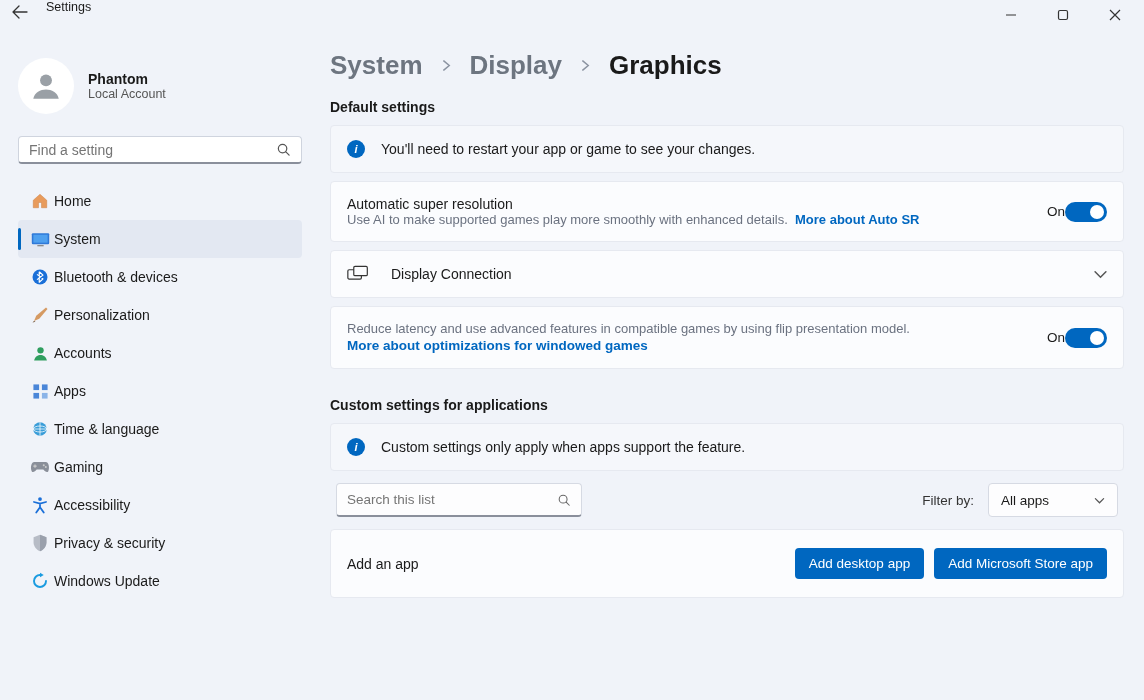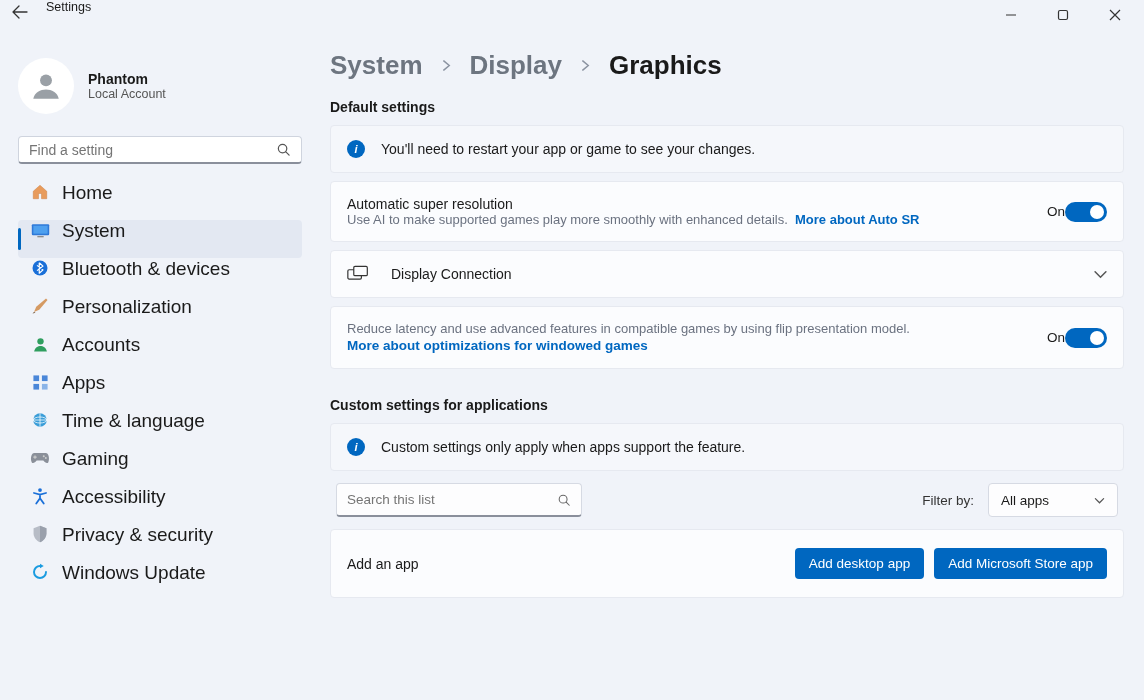--- a/index.html
+++ b/index.html
@@ -23,21 +23,21 @@
 .winctrl { width:42px; height:30px; display:flex; align-items:center; justify-content:center; cursor:pointer; }
 .layout { display:flex; height: calc(700px - 40px); }
 .sidebar { width: 310px; padding: 12px 8px 12px 18px; }
 .profile { display:flex; align-items:center; gap:14px; margin-bottom:22px; margin-top:6px; }
 .avatar { width:56px; height:56px; border-radius:50%; background:#fff; display:flex; align-items:center; justify-content:center; color:#9aa0a6; }
 .profile .name { font-weight:600; font-size:14px; }
 .profile .sub { font-size:12.5px; color:#555; }
 .searchbox { background:#fff; border:1px solid #cfd4de; border-bottom:2px solid #8a8f9b; border-radius:4px; height:28px; display:flex; align-items:center; padding:0 10px; margin-bottom:18px; }
 .searchbox input { border:none; outline:none; flex:1; font-size:14px; background:transparent; }
 .nav { list-style:none; }
-.nav li { display:flex; align-items:flex-start; gap:12px; height:38px; padding:0 12px; border-radius:4px; cursor:pointer; font-size:19px; }
+.nav li { display:flex; align-items:center; gap:4px; height:38px; padding:0 12px; border-radius:4px; cursor:pointer; font-size:14px; }
 .nav li.active { background:#e3e8f2; position:relative; }
 .nav li.active::before { content:""; position:absolute; left:0; top:8px; bottom:8px; width:3px; background:#0067c0; border-radius:2px; }
 .nav .icon { width:20px; height:20px; display:flex; align-items:center; justify-content:center; }
 .main { flex:1; padding: 10px 20px 0 20px; overflow:auto; }
 .breadcrumb { display:flex; align-items:center; gap:18px; margin-bottom:18px; }
 .breadcrumb .crumb { font-size:26px; font-weight:600; color:#6d7580; cursor:pointer; }
 .breadcrumb .crumb.current { color:#1a1a1a; cursor:default; }
 .breadcrumb .sep { color:#8b93a1; }
 .section-title { font-size:14px; font-weight:600; margin-bottom:10px; }
 .card { background:#fbfcfe; border:1px solid #e6e9f0; border-radius:4px; padding:14px 16px; margin-bottom:8px; display:flex; align-items:center; gap:16px; }

